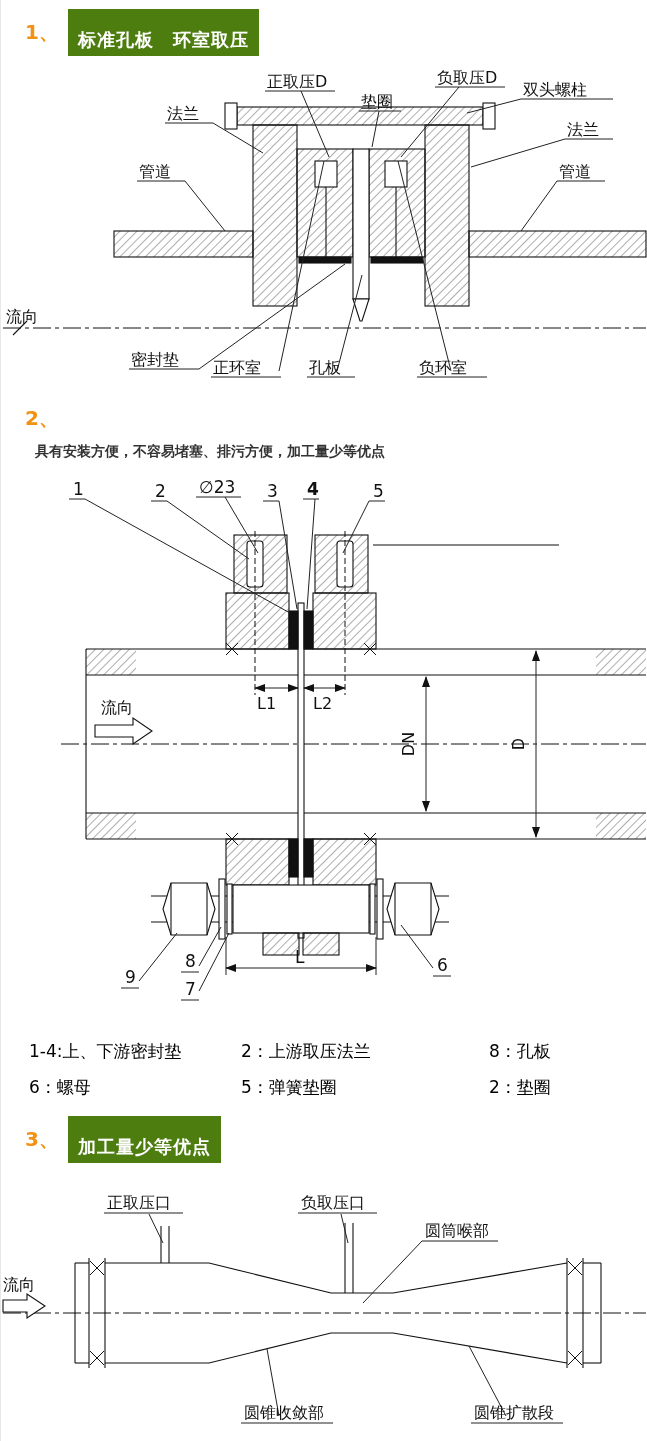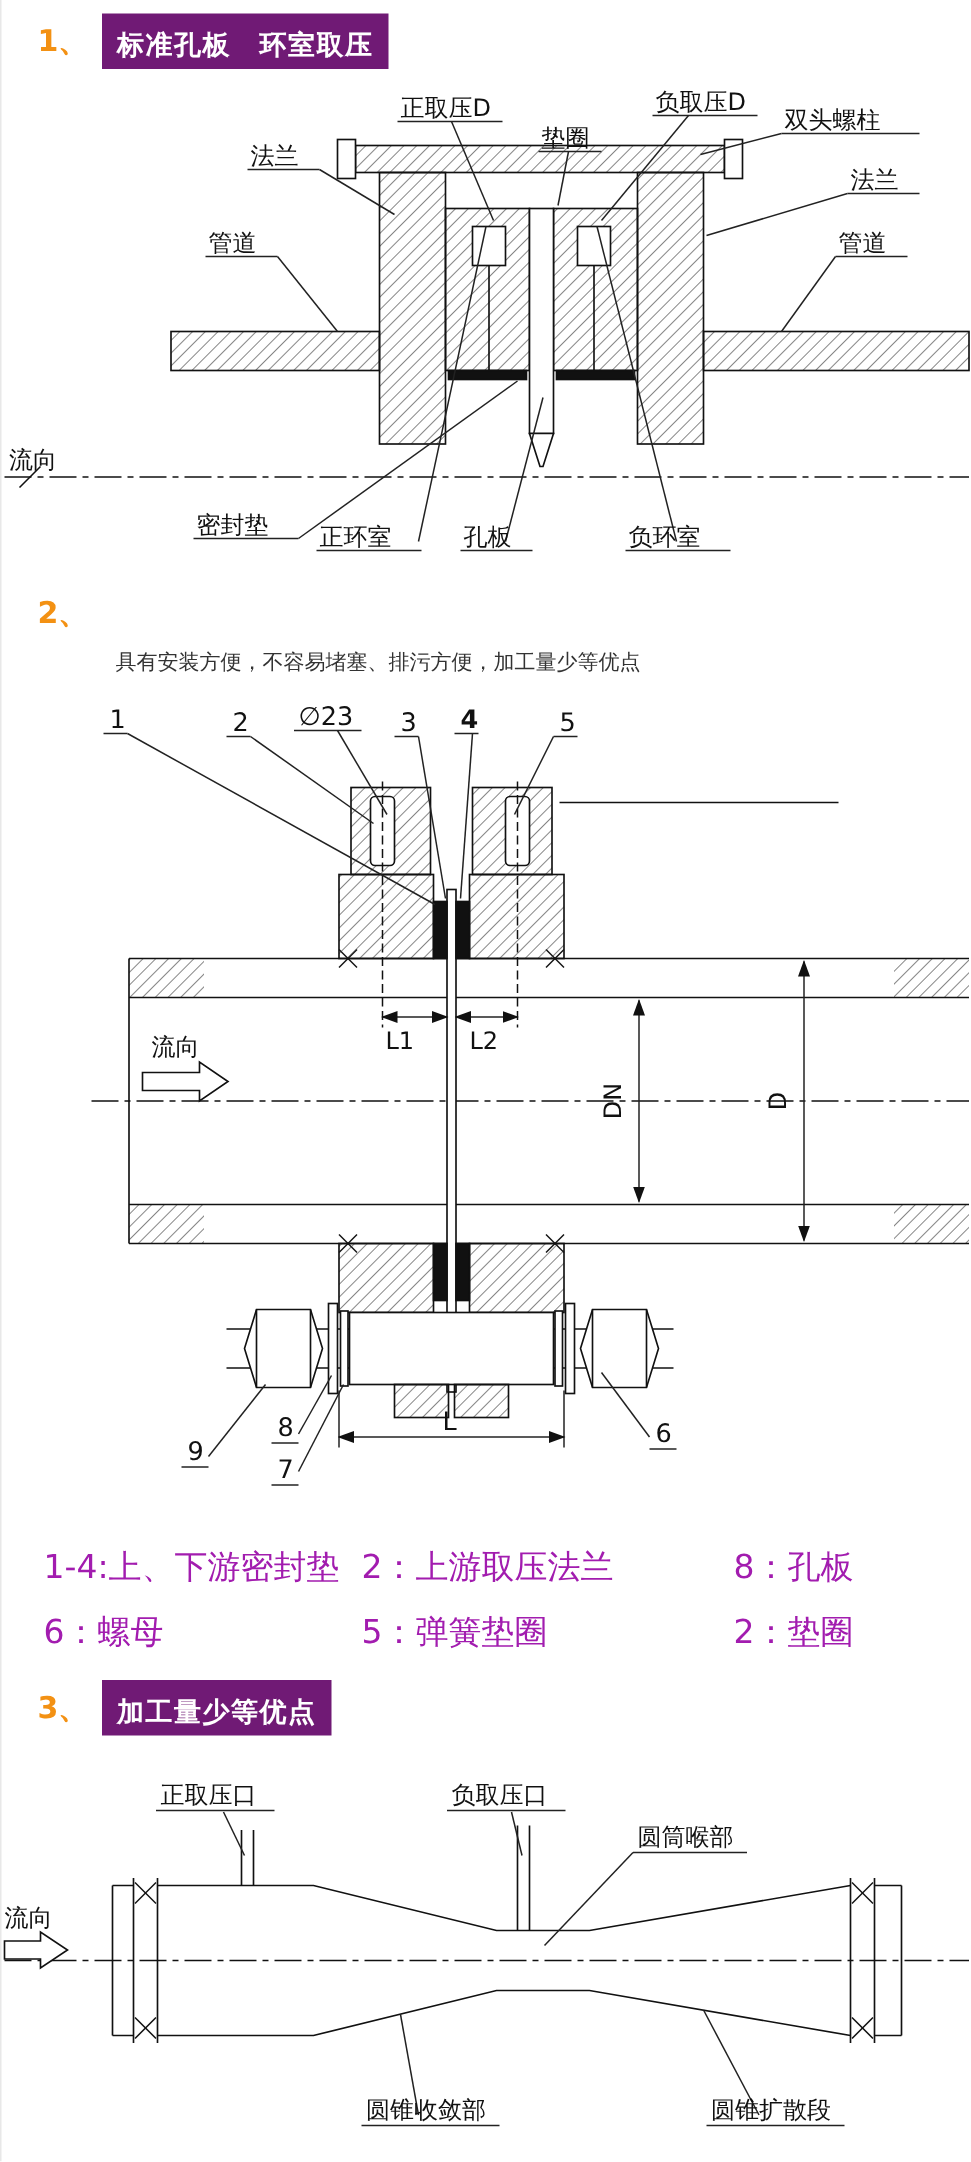--- a/index.html
+++ b/index.html
@@ -4,25 +4,25 @@
 <style>
   * { margin:0; padding:0; box-sizing:border-box; }
   html,body { background:#fff; }
   body {
     width:647px; height:1441px; overflow:hidden;
     font-family:"DejaVu Sans","Liberation Sans",sans-serif; color:#111;
   }
   .page { width:647px; height:1441px; background:#fff; border-left:1px solid #e8e8e8; }
   .sec-header { display:flex; align-items:center; gap:9px; padding:9px 0 5px 24px; }
   .sec-num { color:#f39113; font-size:20px; font-weight:bold; }
-  .sec-badge { background:#701a75; color:#fff; font-size:18px; font-weight:bold; padding:9px 10px 4px; letter-spacing:1px; }
-  .subtitle { font-size:14px; color:#333; padding:6px 0 2px 76px; }
+  .sec-badge { background:#4d7c0f; color:#fff; font-size:18px; font-weight:bold; padding:19px 10px 4px; letter-spacing:1px; }
+  .subtitle { font-size:14px; color:#333; padding:6px 0 2px 34px;font-weight:bold; }
   .legend {
     display:grid; grid-template-columns:212px 248px 1fr;
-    row-gap:13px; padding:12px 0 8px 28px; font-size:22px; color:#a21caf;
+    row-gap:13px; padding:12px 0 8px 28px; font-size:17px; color:#000000;
   }
   svg { display:block; }
   svg text { font-family:"DejaVu Sans","Liberation Sans",sans-serif; font-size:16px; fill:#111; stroke:none; }
   svg text.num { font-size:17px; }
   svg text.bold { font-weight:bold; }
   .ln { stroke:#111; stroke-width:1.1; fill:none; }
   .thin { stroke:#222; stroke-width:1; fill:none; }
 </style>
 </head>
 <body>

